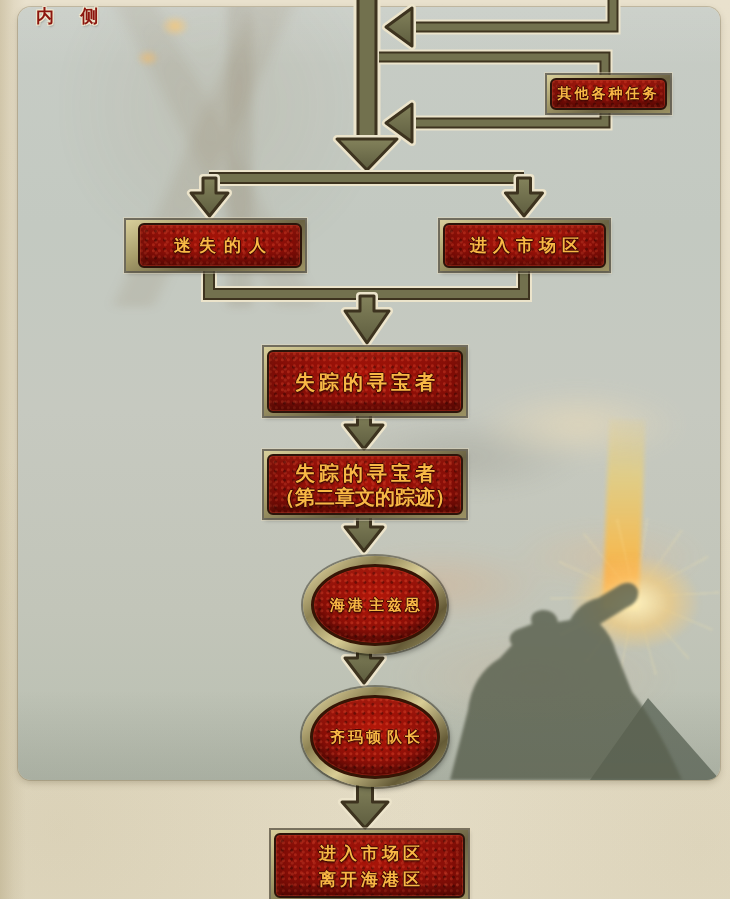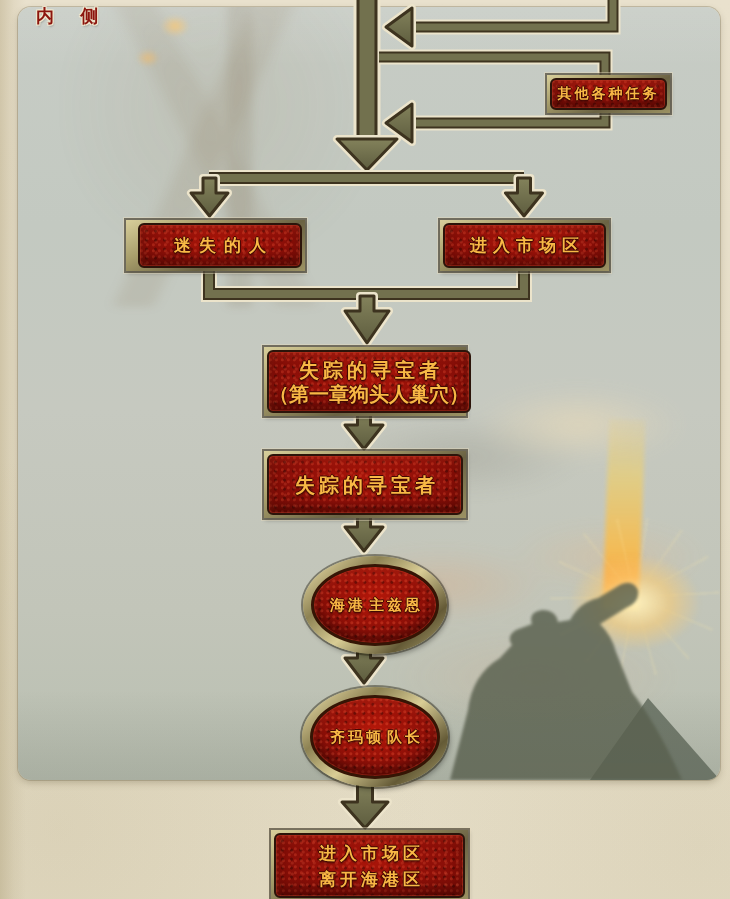--- a/index.html
+++ b/index.html
@@ -242,27 +242,27 @@
 
 <div class="badge n-right">
   <div class="badge-in">
       <span>进入市场区</span>
     </div>
 </div>
 
 <div class="badge n-q1">
   <div class="badge-in">
     <span class="l1">失踪的寻宝者</span>
-    <span class="l2">（第一章狗头人巢穴）</span>
   </div>
 </div>
 
 <div class="badge n-q2">
   <div class="badge-in">
     <span class="l1">失踪的寻宝者</span>
+    <span class="l2">（第二章文的踪迹）</span>
   </div>
 </div>
 
 <div class="oval n-oval1">
   <div class="oval-in">
     <span>海港</span>
     <span>主兹恩</span>
   </div>
 </div>
 

